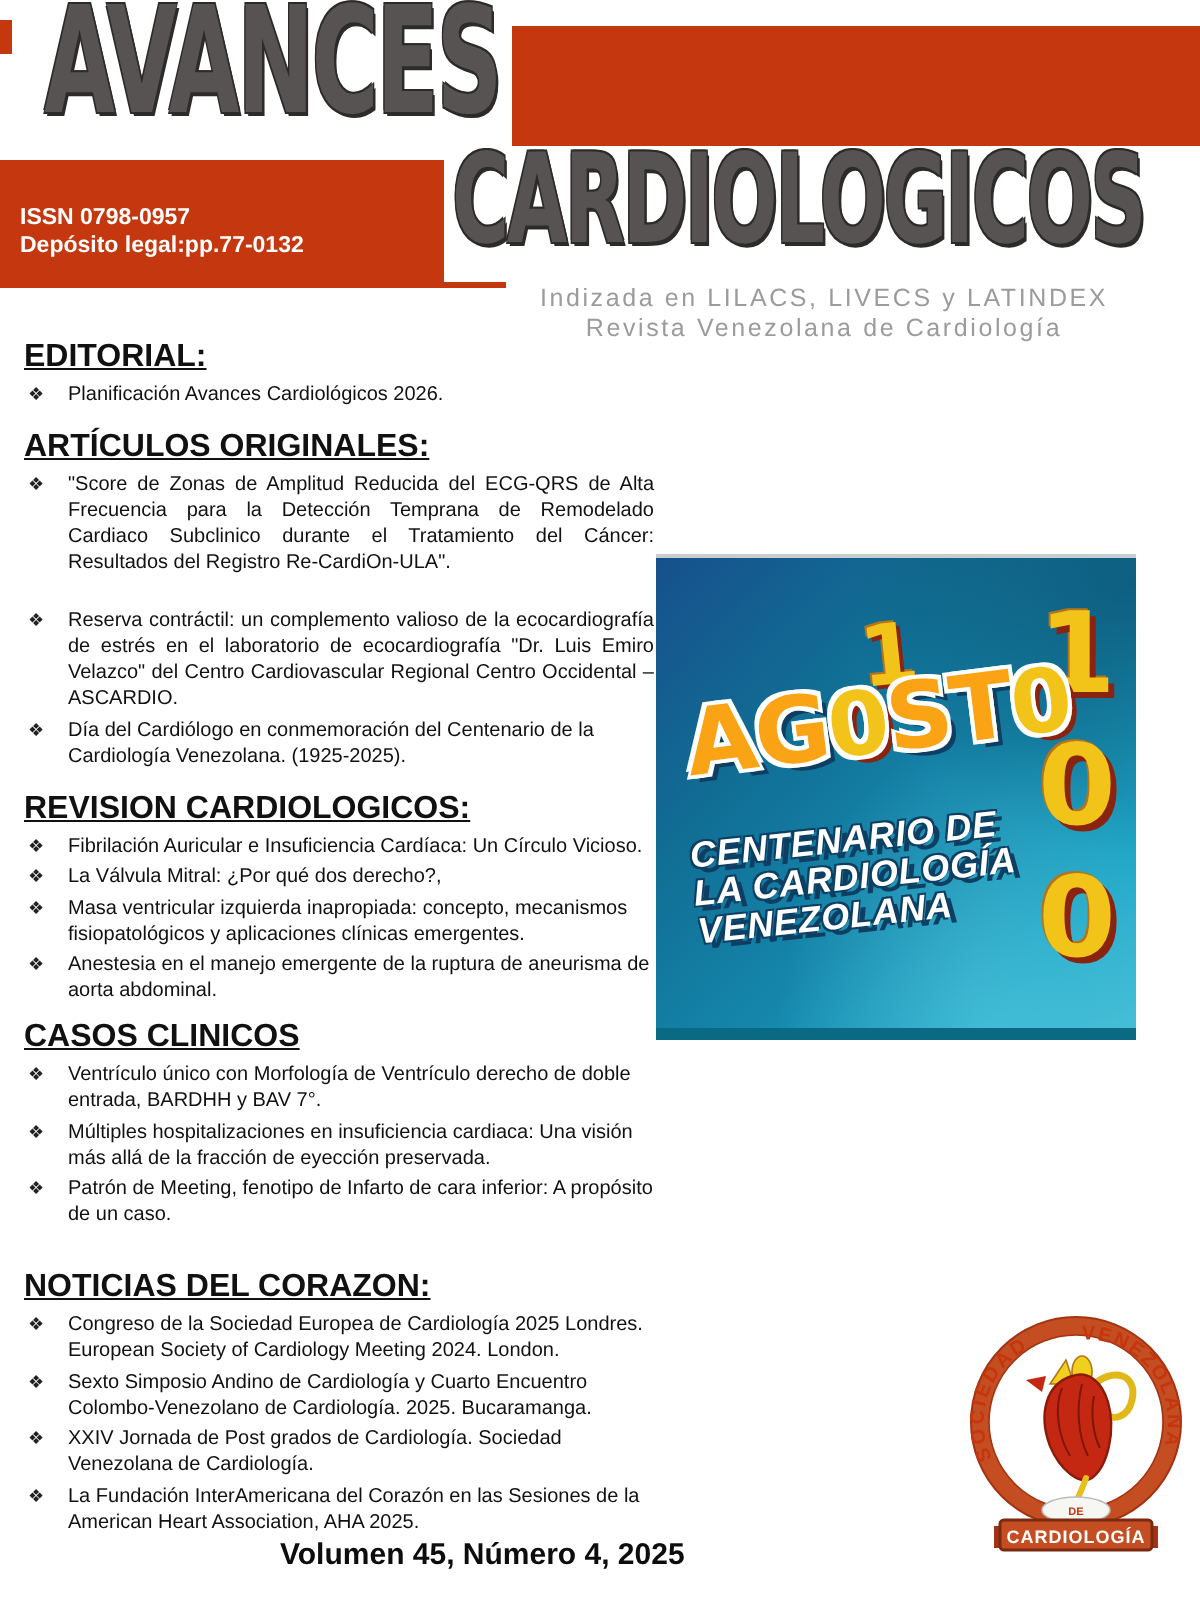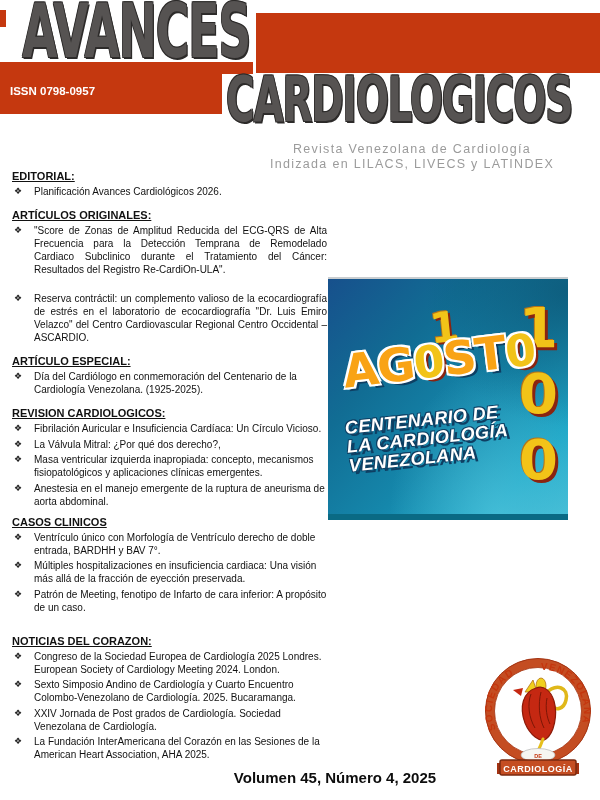--- a/index.html
+++ b/index.html
@@ -13,38 +13,38 @@
   .red { background:#c5380f; }
   .accent-sliver { position:absolute; left:0; top:10px; width:6px; height:17px; }
   .avances-block { position:absolute; left:256px; top:13px; width:344px; height:60px; }
   .title-avances {
     position:absolute; left:22px; top:-11px; z-index:3;
     font-family:"DejaVu Sans", sans-serif; font-weight:800; font-size:74px; line-height:84px;
     color:#565352; letter-spacing:-2px;
     transform:scaleX(0.62); transform-origin:left top; white-space:nowrap;
     text-shadow:-1px -1px 0 #2d2b2a, 1px -1px 0 #2d2b2a, -1px 1px 0 #2d2b2a, 2px 2px 0 #2d2b2a;
   }
-  .issn-bar { position:absolute; left:0; top:62px; width:253px; height:52px; }
+  .issn-bar { position:absolute; left:0; top:80px; width:253px; height:64px; }
   .issn-text { position:absolute; left:10px; top:22px; color:#ffffff; font-weight:bold; font-size:11.5px; line-height:14px; }
   .cardio-box { position:absolute; left:222px; top:74px; width:450px; height:67px; background:#ffffff; }
   .title-cardio {
     position:absolute; left:4px; top:-9px;
     font-family:"DejaVu Sans", sans-serif; font-weight:800; font-size:62px; line-height:70px;
     color:#565352; letter-spacing:-2px;
     transform:scaleX(0.63); transform-origin:left top; white-space:nowrap;
     text-shadow:-1px -1px 0 #2d2b2a, 1px -1px 0 #2d2b2a, -1px 1px 0 #2d2b2a, 2px 2px 0 #2d2b2a;
   }
   .subtitle {
     position:absolute; left:228px; top:142px; width:368px;
     text-align:center; color:#9b9b9b; font-size:12.5px; line-height:14.5px; letter-spacing:1.3px;
   }
 
   
   .toc { position:absolute; left:12px; top:170px; width:315px; }
-  .toc h3 { font-size:11px; font-weight:bold; text-decoration:underline; margin:11px 0 3px 0; }
+  .toc h3 { font-size:16px; font-weight:bold; text-decoration:underline; margin:11px 0 3px 0; }
   .toc .sec-first h3 { margin-top:0; }
   .sec-noticias h3 { margin-top:21px; }
   .sec-casos h3 { margin-top:8px; }
   .item { display:flex; margin:0 0 2.5px 0; font-size:10px; line-height:13px; }
   .bullet { flex:0 0 20px; width:20px; font-size:9px; padding-left:2px; color:#222; }
   .item .txt { flex:1; }
   .justify .txt { text-align:justify; }
   .gap-top { margin-top:16px; }
 
   
@@ -84,44 +84,45 @@
   .poster-caption {
     position:absolute; left:16px; top:140px; transform:rotate(-6deg); transform-origin:left top; z-index:3;
     font-weight:800; font-style:italic; font-size:18px; line-height:19px; letter-spacing:0.4px; color:#ffffff;
     text-shadow:-1px -1px 0 #0e3f63, 1px -1px 0 #0e3f63, -1px 1px 0 #0e3f63, 3px 3px 0 #0e3f63;
     white-space:nowrap;
   }
 
   
   .logo { position:absolute; left:481px; top:652px; width:114px; height:128px; }
   .footer {
-    position:absolute; left:140px; top:769px; width:390px; text-align:center;
+    position:absolute; left:140px; top:769px; width:390px; 
     font-size:15px; font-weight:bold; color:#0d0d0d;
   }
 </style>
 </head>
 <body>
 
 <div class="page">
 
   <div class="accent-sliver red"></div>
   <div class="avances-block red"></div>
   <div class="title-avances">AVANCES</div>
 
   <div class="issn-bar red">
     <div class="issn-text">
       <div>ISSN 0798-0957</div>
+      <div>Depósito legal:pp.77-0132</div>
     </div>
   </div>
   <div class="cardio-box">
     <div class="title-cardio">CARDIOLOGICOS</div>
   </div>
   <div class="subtitle">
+    <div>Indizada en LILACS, LIVECS y LATINDEX</div>
     <div>Revista Venezolana de Cardiología</div>
-    <div>Indizada en LILACS, LIVECS y LATINDEX</div>
   </div>
 
   <div class="toc">
 
     <div class="sec-first">
       <h3>EDITORIAL:</h3>
       <div class="item">
         <span class="bullet">❖</span>
         <span class="txt">Planificación Avances Cardiológicos 2026.</span>
       </div>
@@ -133,21 +134,20 @@
         <span class="bullet">❖</span>
         <span class="txt">"Score de Zonas de Amplitud Reducida del ECG-QRS de Alta Frecuencia para la Detección Temprana de Remodelado Cardiaco Subclinico durante el Tratamiento del Cáncer: Resultados del Registro Re-CardiOn-ULA".</span>
       </div>
       <div class="item justify gap-top">
         <span class="bullet">❖</span>
         <span class="txt">Reserva contráctil: un complemento valioso de la ecocardiografía de estrés en el laboratorio de ecocardiografía "Dr. Luis Emiro Velazco" del Centro Cardiovascular Regional Centro Occidental – ASCARDIO.</span>
       </div>
     </div>
 
     <div>
-      <h3>ARTÍCULO ESPECIAL:</h3>
       <div class="item">
         <span class="bullet">❖</span>
         <span class="txt">Día del Cardiólogo en conmemoración del Centenario de la Cardiología Venezolana.   (1925-2025).</span>
       </div>
     </div>
 
     <div>
       <h3>REVISION CARDIOLOGICOS:</h3>
       <div class="item">
         <span class="bullet">❖</span>

